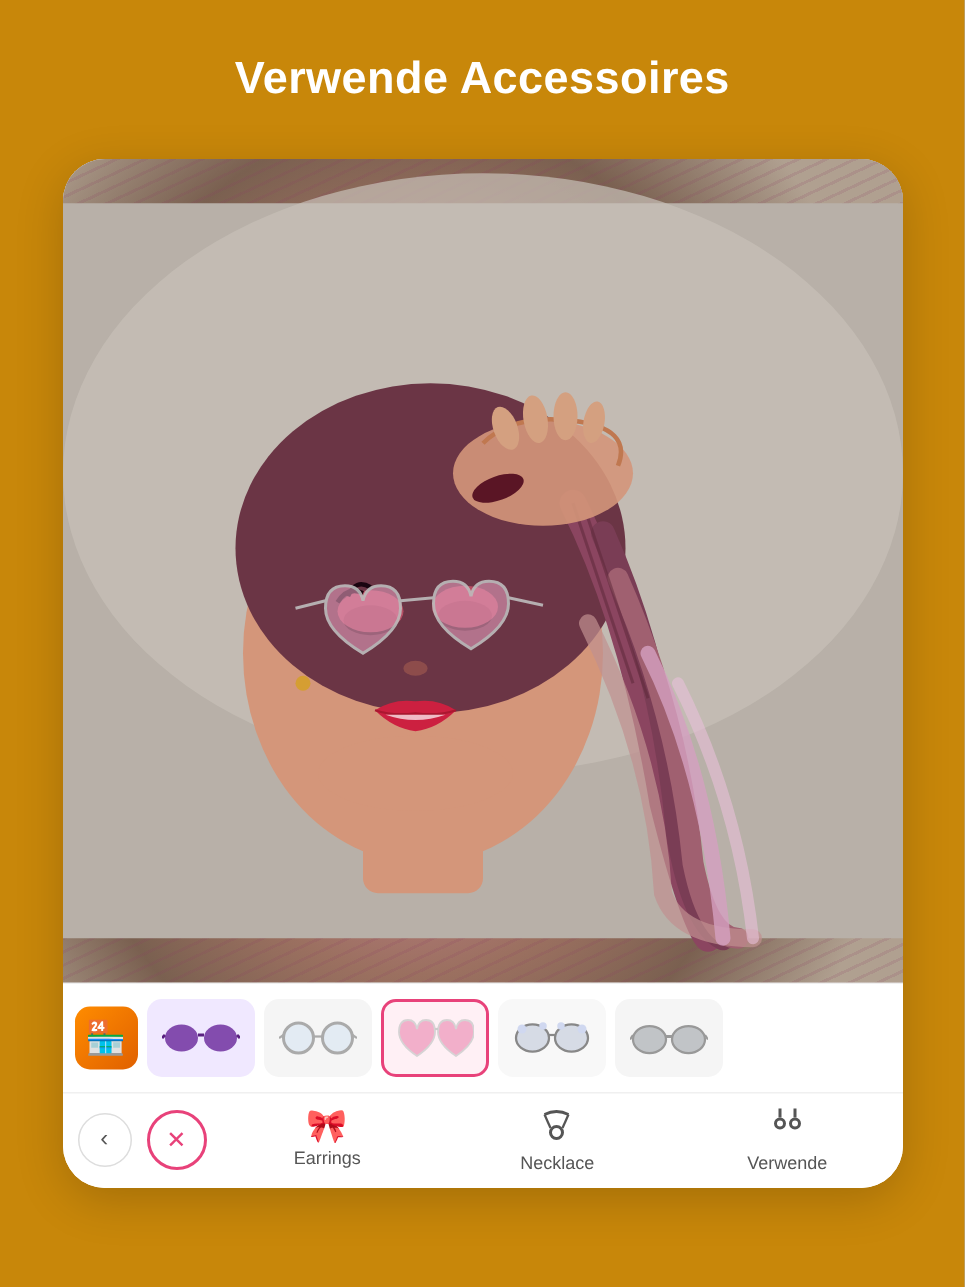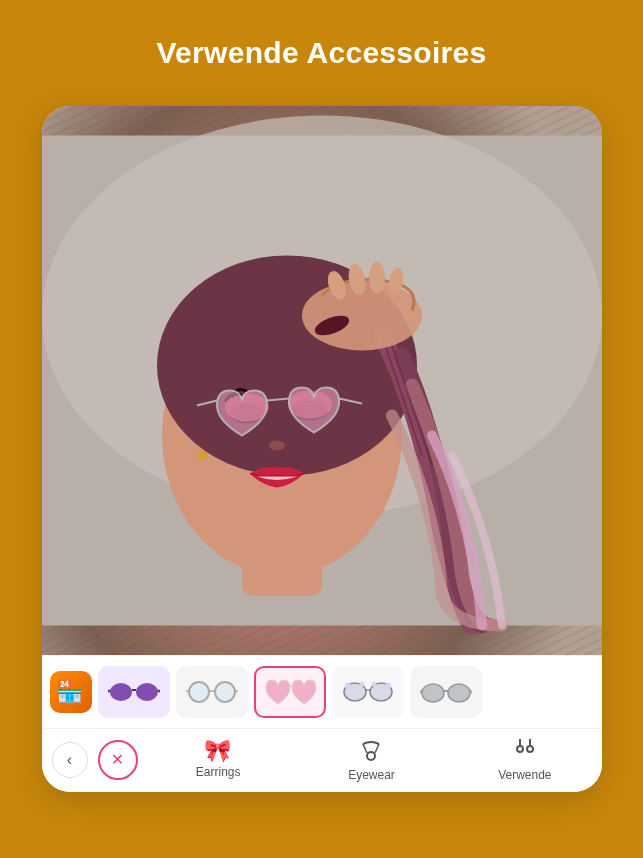--- a/index.html
+++ b/index.html
@@ -352,21 +352,21 @@
         <div class="category-item">
           <span class="category-icon" style="font-size:20px;">
             
             <svg width="24" height="24" viewBox="0 0 24 24" xmlns="http://www.w3.org/2000/svg">
               <path d="M4 6 Q12 2 20 6" stroke="#555" stroke-width="2" fill="none"></path>
               <circle cx="12" cy="18" r="4" fill="none" stroke="#555" stroke-width="2"></circle>
               <line x1="4" y1="6" x2="8" y2="15" stroke="#555" stroke-width="1.5"></line>
               <line x1="20" y1="6" x2="16" y2="15" stroke="#555" stroke-width="1.5"></line>
             </svg>
           </span>
-          <span class="category-label">Eyewear</span>
+          <span class="category-label">Necklace</span>
         </div>
 
         <div class="category-item">
           <span class="category-icon">
             <svg width="24" height="24" viewBox="0 0 24 24" xmlns="http://www.w3.org/2000/svg">
 
               <line x1="7" y1="2" x2="7" y2="8" stroke="#555" stroke-width="2"></line>
               <circle cx="7" cy="12" r="3" fill="none" stroke="#555" stroke-width="2"></circle>
 
               <line x1="17" y1="2" x2="17" y2="8" stroke="#555" stroke-width="2"></line>

